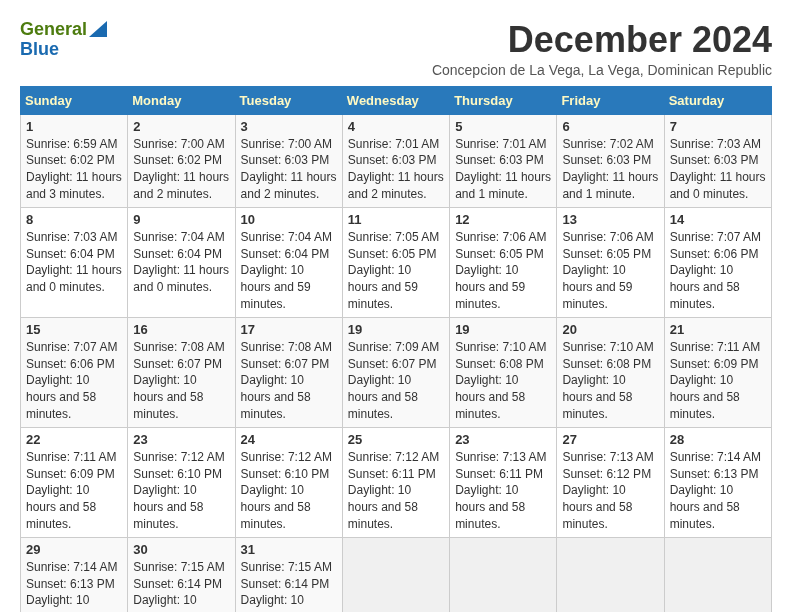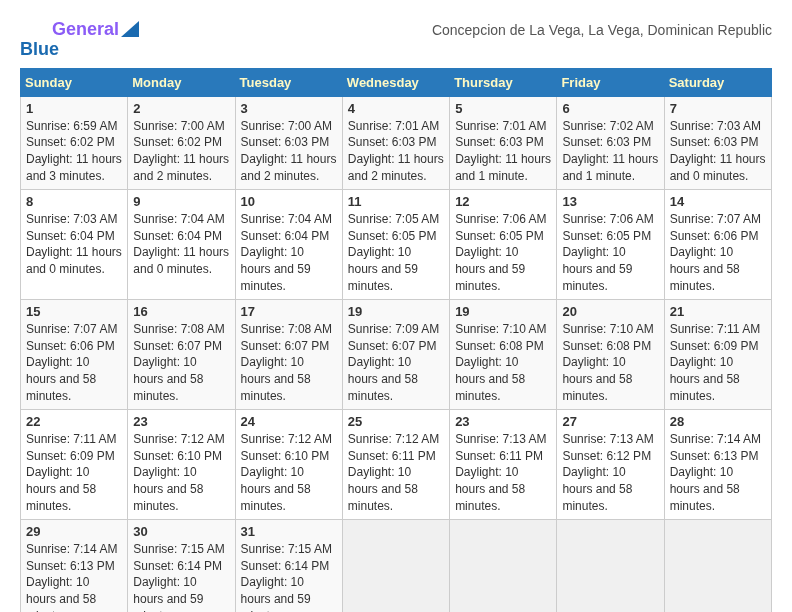--- a/index.html
+++ b/index.html
@@ -17,23 +17,22 @@
       margin-bottom: 4px;
     }
     .logo {
       display: flex;
       flex-direction: column;
       align-items: flex-start;
     }
     .logo-general {
       font-size: 18px;
       font-weight: bold;
-      color: #8b5cf6;
+      color: #4d7c0f;
       line-height: 1.1;
-      margin-left: 32px;
     }
     .logo-blue {
       font-size: 18px;
       font-weight: bold;
       color: #1a6ab0;
       line-height: 1.1;
     }
     .logo-row {
       display: flex;
       align-items: center;
@@ -107,20 +106,21 @@
       <span class="logo-general">General</span>
       <svg width="18" height="16" viewBox="0 0 18 16" style="margin-left:2px;margin-bottom:2px;">
         <polygon points="0,16 18,0 18,16" fill="#1a6ab0"></polygon>
       </svg>
     </div>
     <div class="logo-row">
       <span class="logo-blue">Blue</span>
     </div>
   </div>
   <div class="title-block">
+    <div class="month-title">December 2024</div>
     <div class="subtitle">Concepcion de La Vega, La Vega, Dominican Republic</div>
   </div>
 </div>
 
 <table class="calendar">
   <thead>
     <tr>
     <th>Sunday</th>
         <th>Monday</th>
         <th>Tuesday</th>

